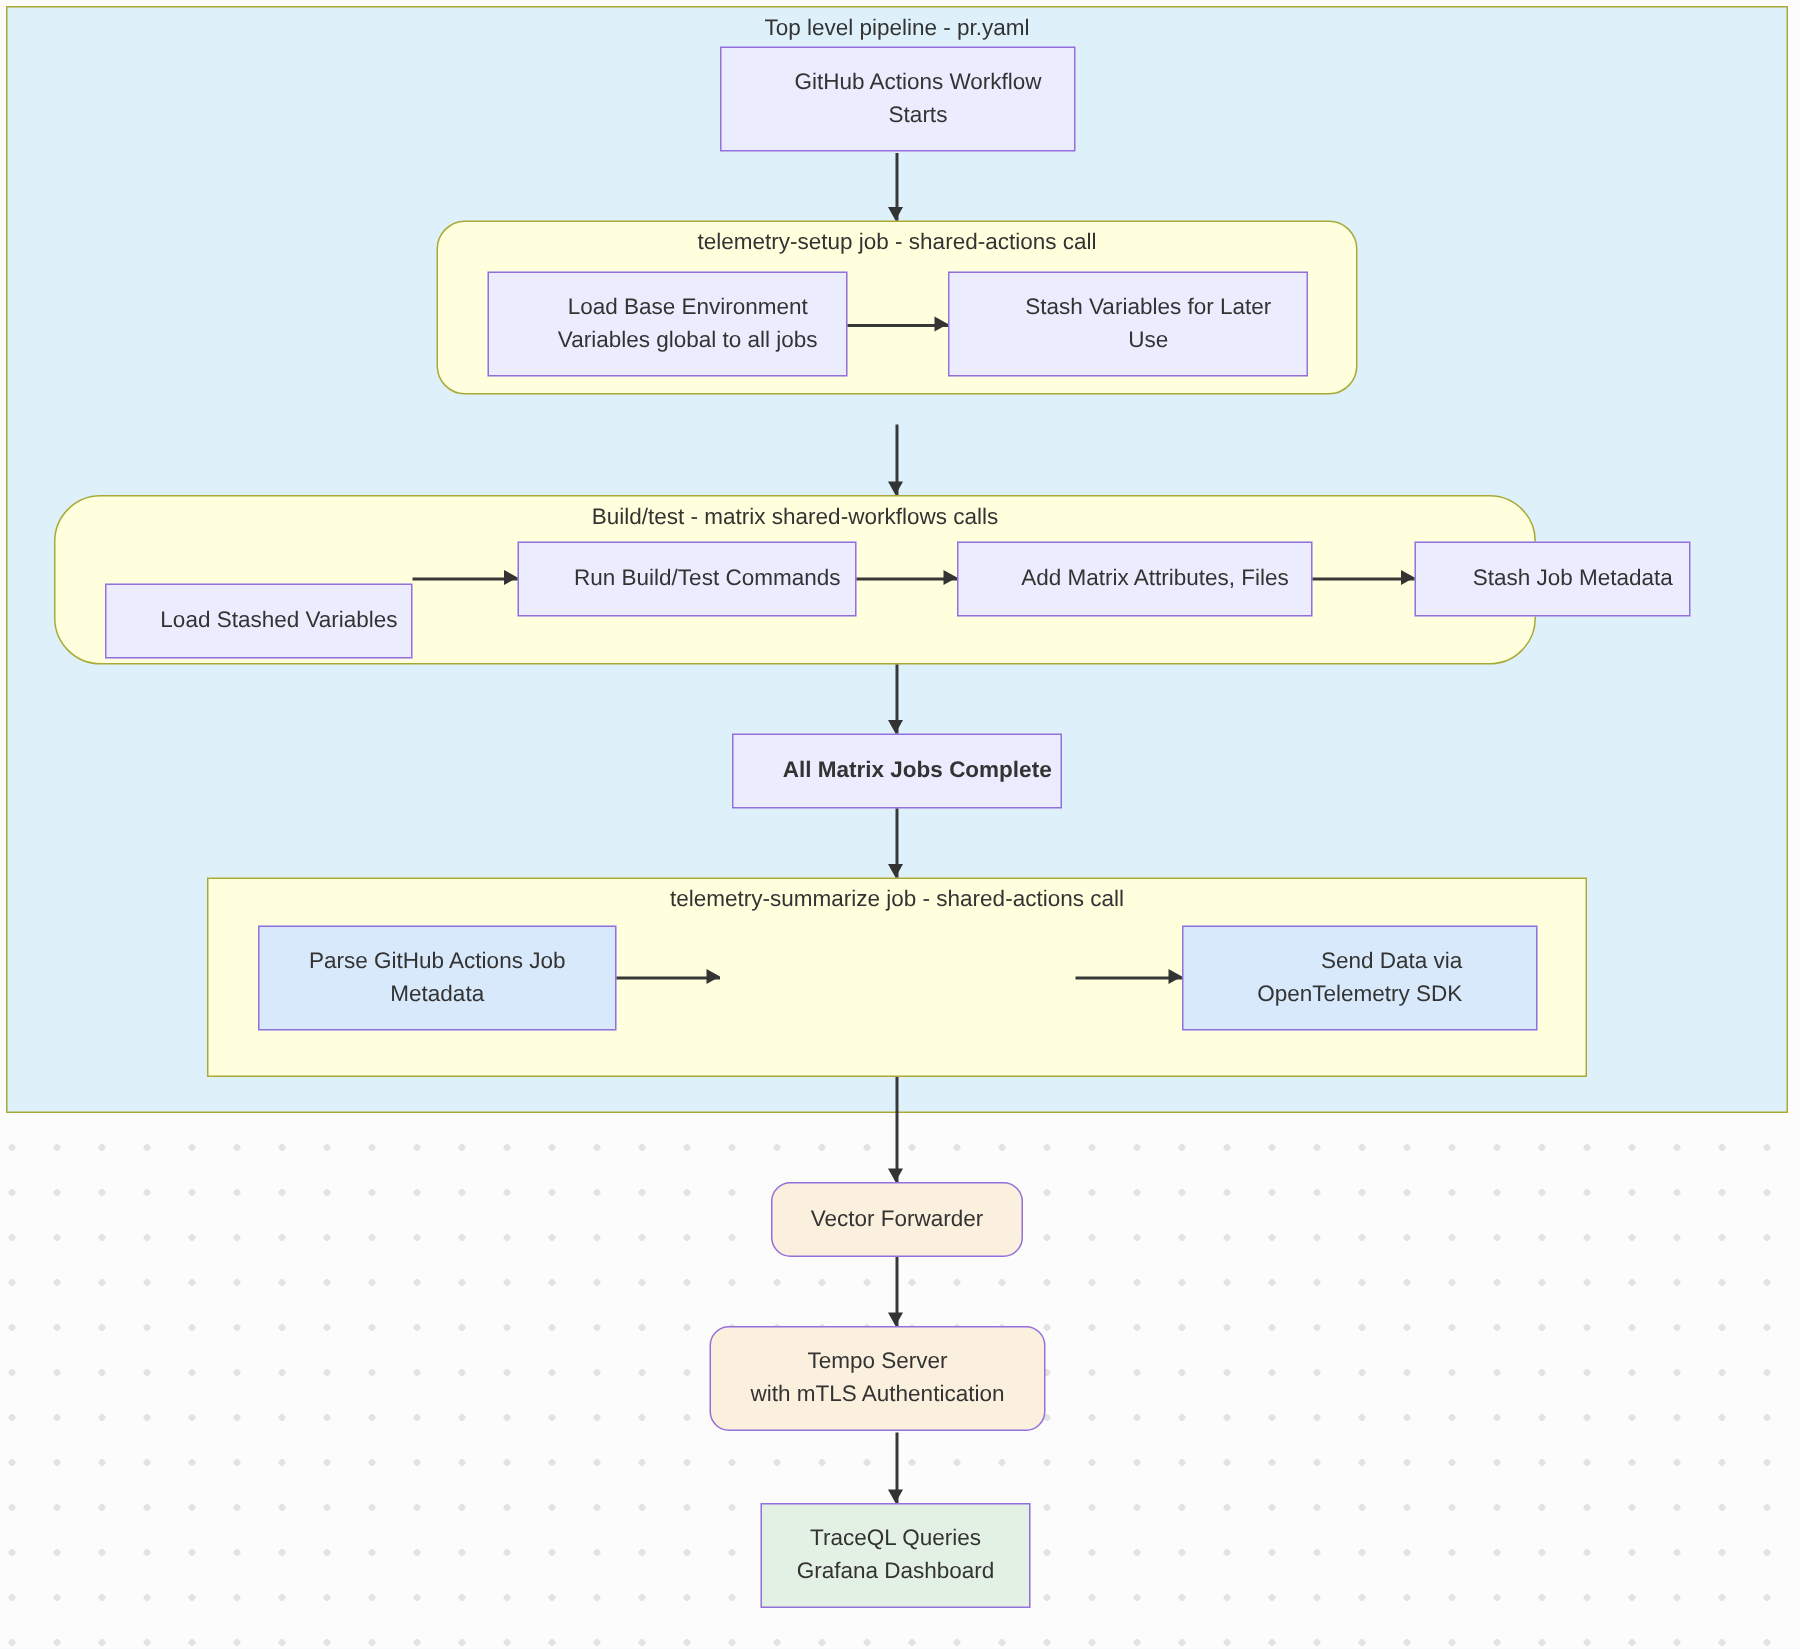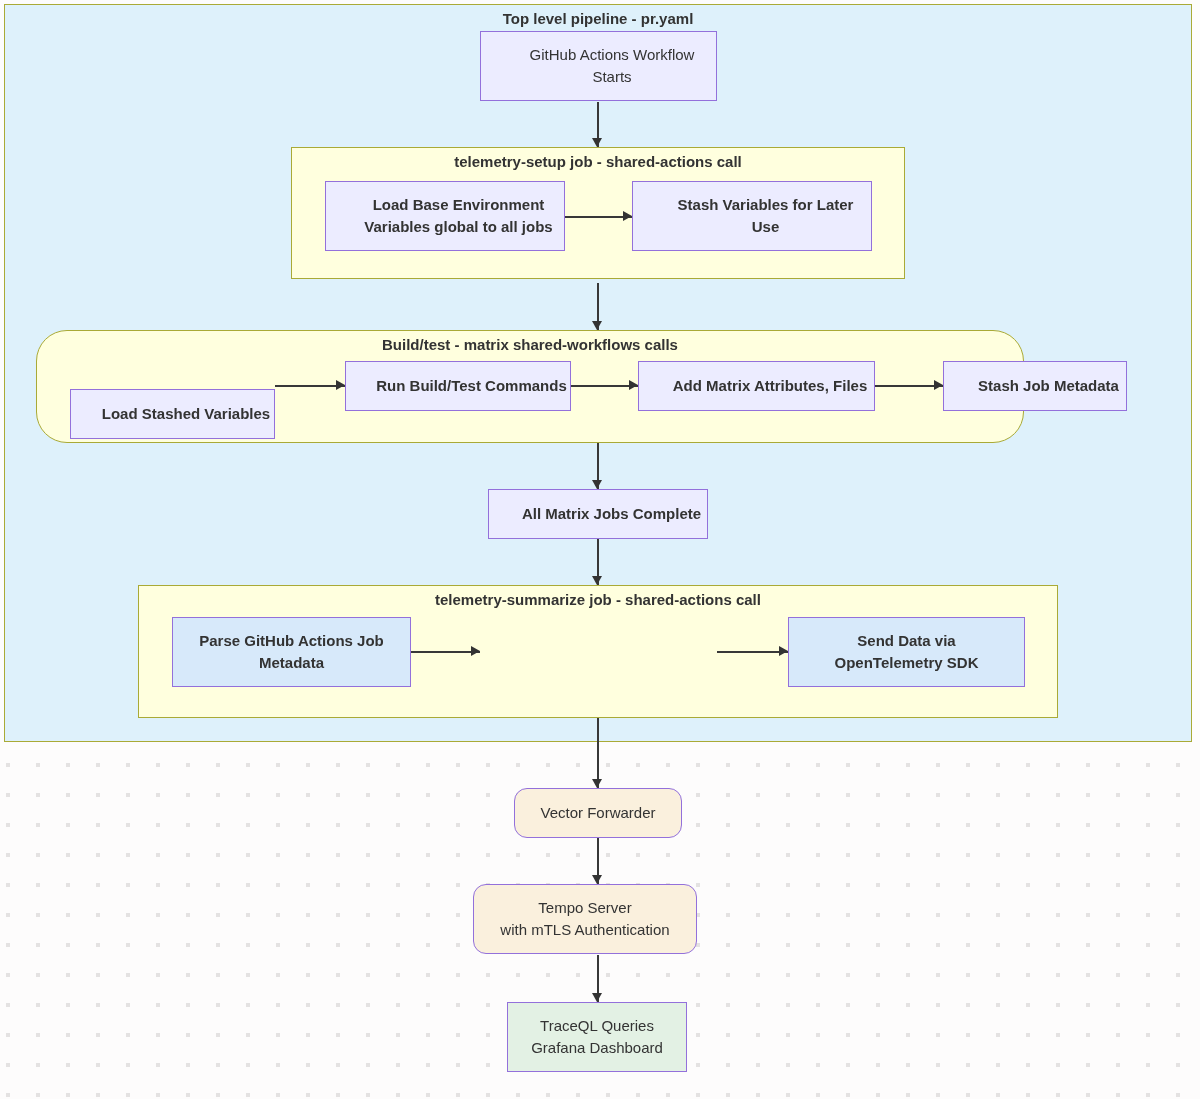--- a/index.html
+++ b/index.html
@@ -5,21 +5,21 @@
   html,body { margin:0; padding:0; }
   .canvas {
     position:relative; width:1200px; height:1099px; overflow:hidden;
     background-color:#fdfcfc;
     background-image: radial-gradient(circle, #e4e2e2 2.2px, rgba(0,0,0,0) 2.4px);
     background-size:30px 30px;
     background-position:-7px 0px;
     font-family:"Liberation Sans", sans-serif;
     font-size:15px; color:#333;
   }
-  .cluster { position:absolute; border:1px solid #a9aa36; box-sizing:border-box;font-weight:bold; }
+  .cluster { position:absolute; border:1px solid #a9aa36; box-sizing:border-box; }
   .cluster-blue   { background:#def1fb; }
   .cluster-yellow { background:#ffffde; }
   .cluster-title { position:absolute; top:5px; left:0; right:0; text-align:center; color:#333; }
   .node {
     position:absolute; box-sizing:border-box;
     border:1px solid #9370DB;
     display:flex; align-items:center; justify-content:center;
     text-align:center; white-space:pre-line; line-height:22px; color:#333;
   }
   .n-lav   { background:#ECECFF;padding-left:27px; }
@@ -44,21 +44,21 @@
 
 <div class="canvas">
 
   <div class="cluster cluster-blue" style="left:4px; top:4px; width:1188px; height:738px;">
     <div class="cluster-title">Top level pipeline - pr.yaml</div>
   </div>
 
   <div class="node n-lav" style="left:480px; top:31px; width:237px; height:70px;">GitHub Actions Workflow
 Starts</div>
 
-  <div class="cluster cluster-yellow" style="left:291px; top:147px; width:614px; height:132px;">
+  <div class="cluster cluster-yellow" style="left:291px; top:147px; width:614px; height:116px;border-radius:19px;">
     <div class="cluster-title">telemetry-setup job - shared-actions call</div>
     <div class="node n-lav" style="left:33px; top:33px; width:240px; height:70px;">Load Base Environment
 Variables global to all jobs</div>
     <div class="node n-lav" style="left:340px; top:33px; width:240px; height:70px;">Stash Variables for Later
 Use</div>
     <div class="ah" style="left:273px; top:68px; width:67px;"></div>
   </div>
 
   <div class="cluster cluster-yellow" style="left:36px; top:330px; width:988px; height:113px;border-radius:31px;">
     <div class="cluster-title">Build/test - matrix shared-workflows calls</div>
@@ -70,21 +70,21 @@
     <div class="ah" style="left:534px; top:54px; width:67px;"></div>
     <div class="ah" style="left:838px; top:54px; width:68px;"></div>
   </div>
 
   <div class="node n-lav" style="left:488px; top:489px; width:220px; height:50px;font-weight:bold;">All Matrix Jobs Complete</div>
 
   <div class="cluster cluster-yellow" style="left:138px; top:585px; width:920px; height:133px;">
     <div class="cluster-title">telemetry-summarize job - shared-actions call</div>
     <div class="node n-blue" style="left:33px; top:31px; width:239px; height:70px;">Parse GitHub Actions Job
 Metadata</div>
-    <div class="node n-blue" style="left:649px; top:31px; width:237px; height:70px;">Send Data via
+    <div class="node n-blue" style="left:649px; top:31px; width:237px; height:70px;text-align:right;">Send Data via
 OpenTelemetry SDK</div>
     <div class="ah" style="left:272px; top:65px; width:69px;"></div>
     <div class="ah" style="left:578px; top:65px; width:71px;"></div>
   </div>
 
   <div class="node n-peach" style="left:514px; top:788px; width:168px; height:50px;">Vector Forwarder</div>
 
   <div class="node n-peach" style="left:473px; top:884px; width:224px; height:70px;">Tempo Server
 with mTLS Authentication</div>
 

